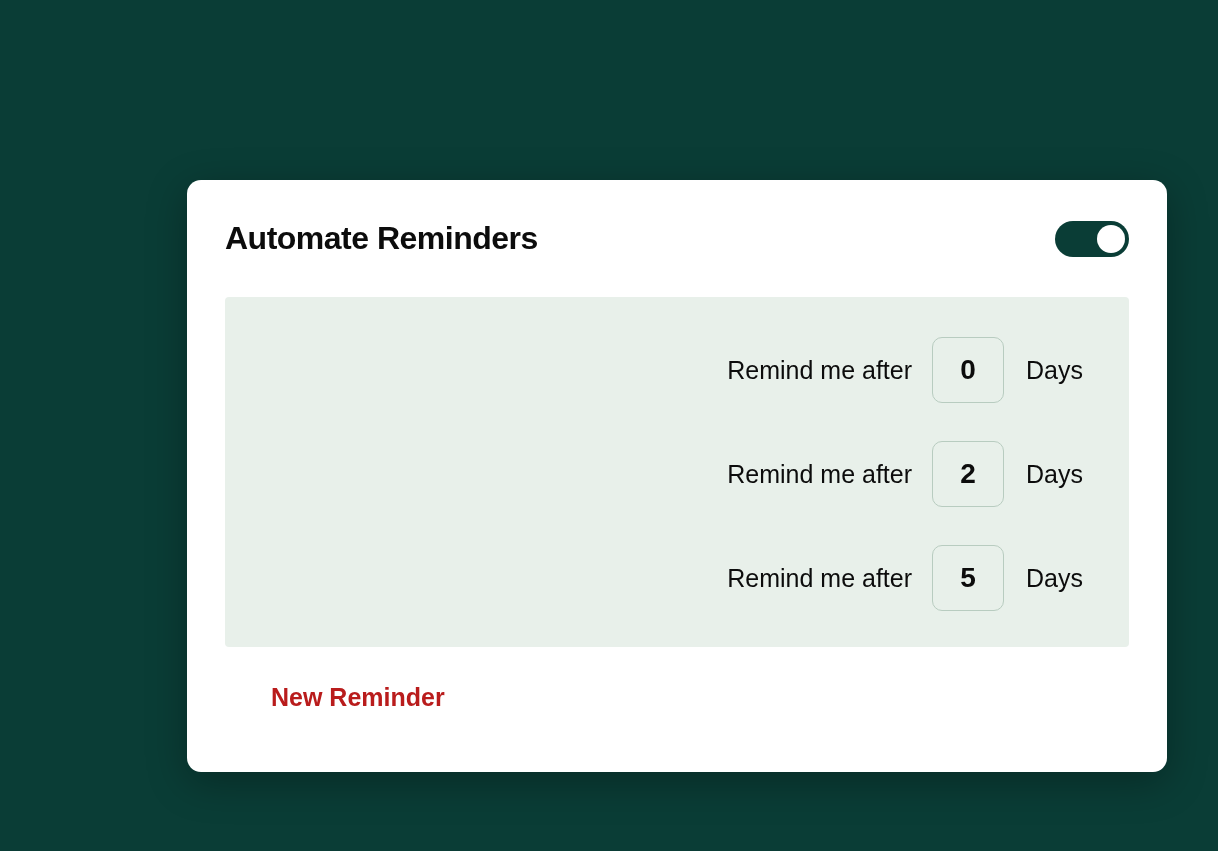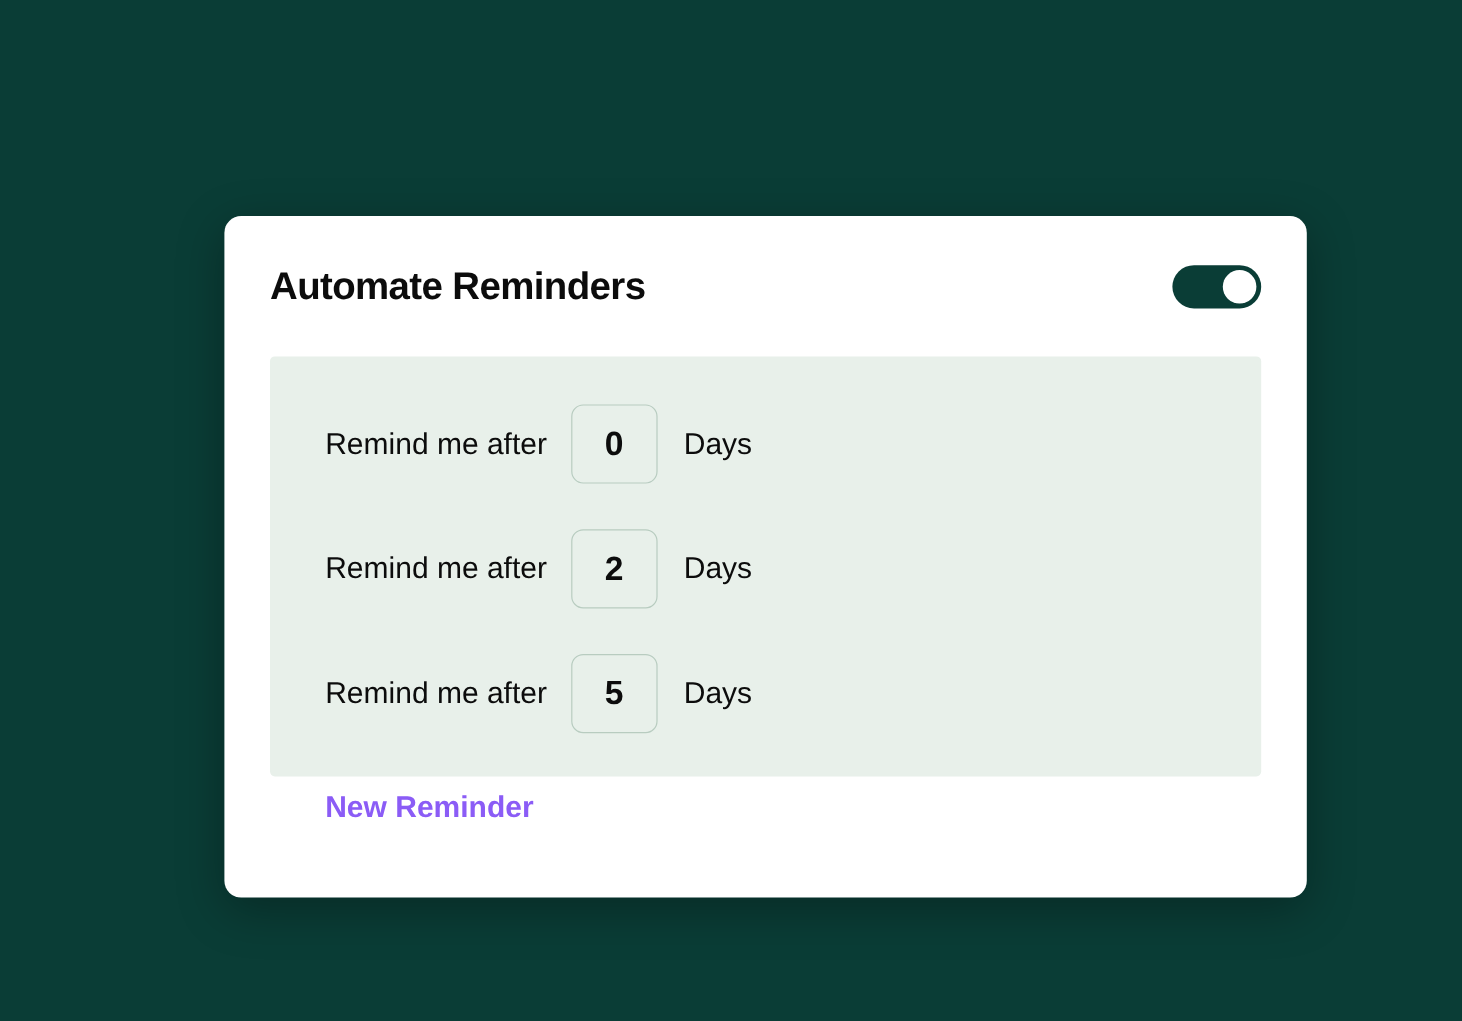--- a/index.html
+++ b/index.html
@@ -14,21 +14,21 @@
       background-color: #0a3d36;
       font-family: -apple-system, BlinkMacSystemFont, "Segoe UI", Helvetica, Arial, sans-serif;
       position: relative;
       overflow: hidden;
     }
     
     .card {
       position: absolute;
       left: 187px;
       top: 180px;
-      width: 902px;
+      width: 980px;
       background-color: #ffffff;
       border-radius: 14px;
       box-shadow: 0 10px 40px rgba(0, 0, 0, 0.3);
       padding: 40px 38px 60px 38px;
     }
     
     .card-header {
       display: flex;
       justify-content: space-between;
       align-items: center;
@@ -73,20 +73,21 @@
       color: #4ca95d;
       letter-spacing: 1px;
       text-transform: uppercase;
       margin-bottom: 48px;
     }
     
     .reminder-row {
       display: flex;
       align-items: center;
       margin-bottom: 38px;
+      justify-content: flex-end;
     }
     
     .reminder-row:last-child {
       margin-bottom: 0;
     }
     
     .reminder-label-before {
       font-size: 25px;
       font-weight: 500;
       color: #0c0c0c;
@@ -109,22 +110,22 @@
     .reminder-label-after {
       font-size: 25px;
       font-weight: 400;
       color: #0c0c0c;
       margin-left: 22px;
     }
     
     .new-reminder {
       font-size: 25px;
       font-weight: 600;
-      color: #8b5cf6;
-      margin-top: 12px;
+      color: #b91c1c;
+      margin-top: 36px;
       margin-left: 46px;
       cursor: pointer;
       display: inline-block;
     }
   </style>
 </head>
 <body>
 
 <div class="card">
   <div class="card-header">

